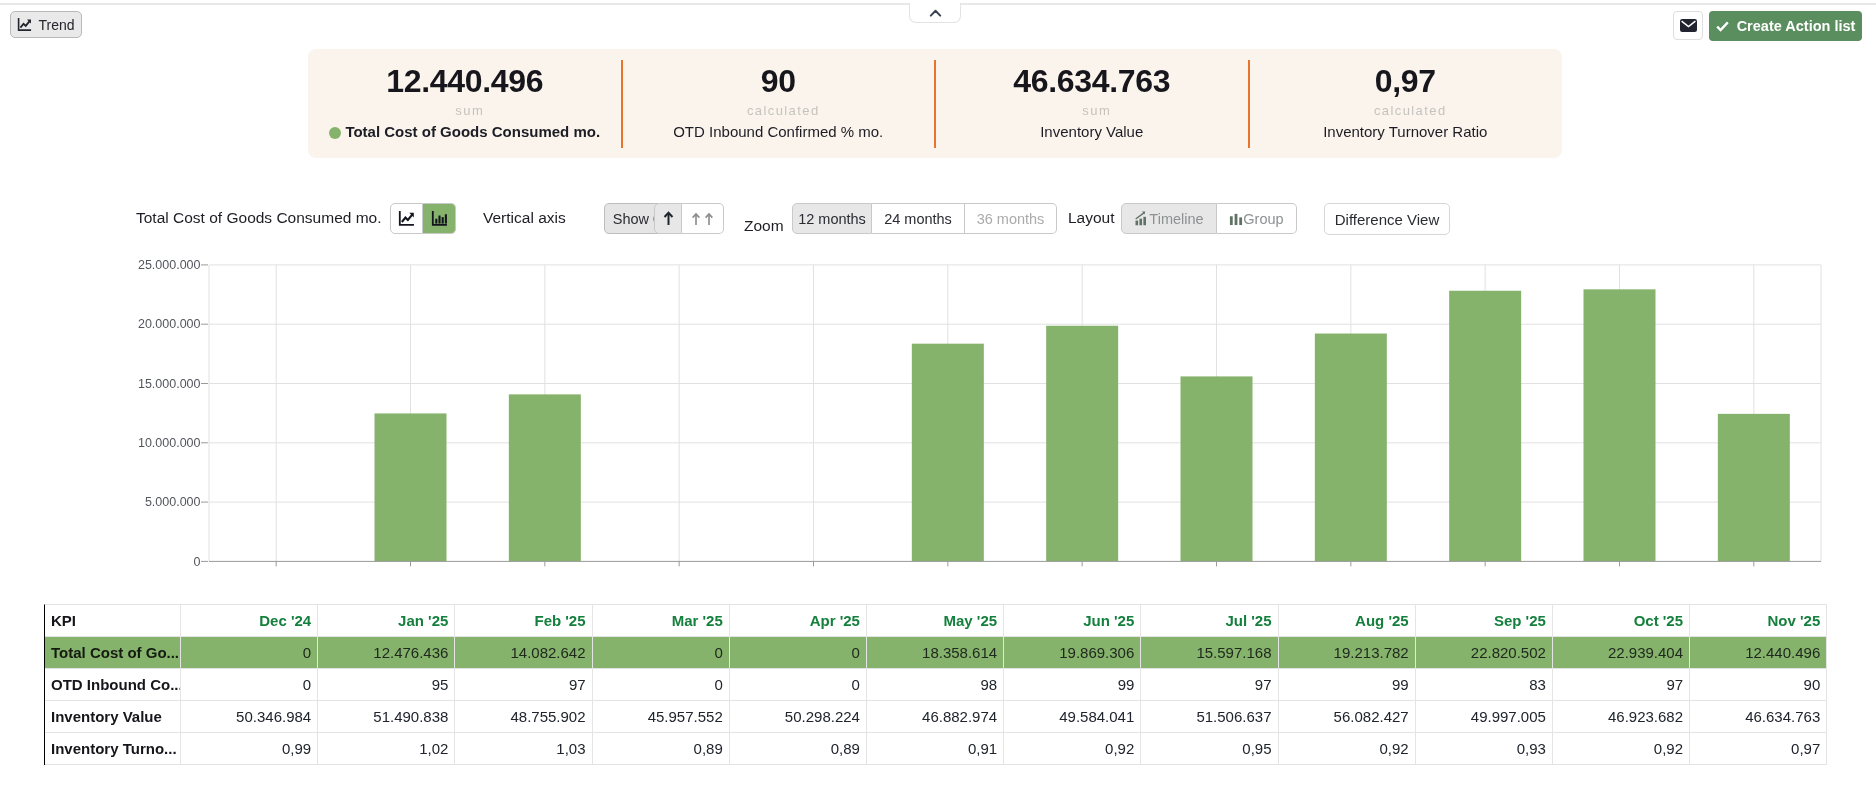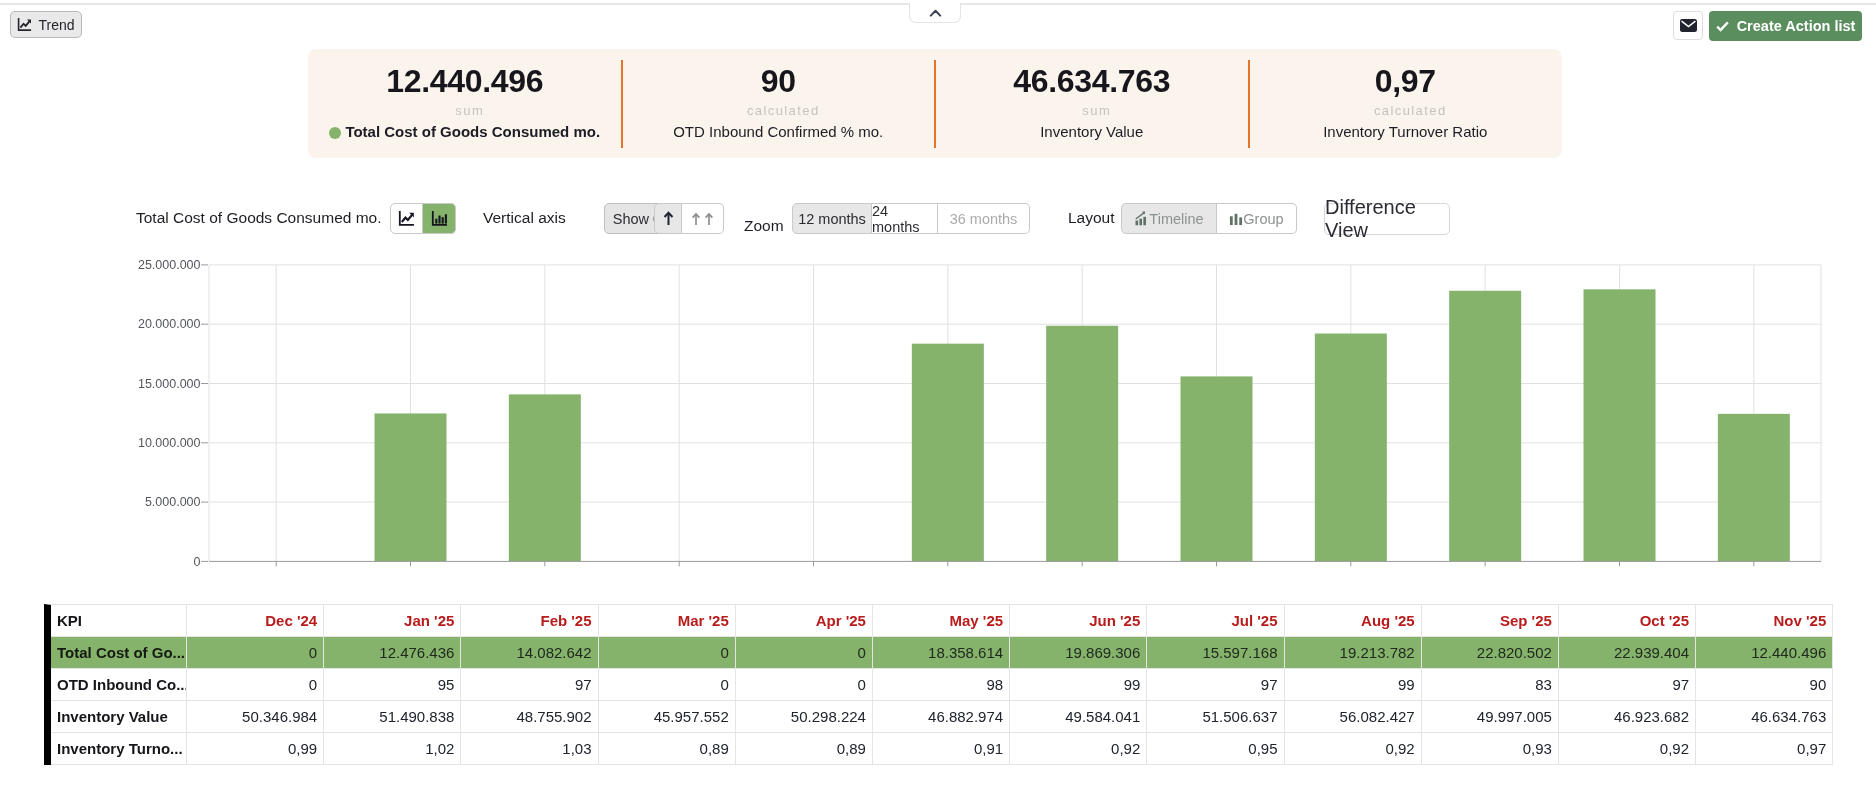--- a/index.html
+++ b/index.html
@@ -32,23 +32,23 @@
 .grp .g:first-child { border-left:1px solid #c9c9c9; border-radius:5px 0 0 5px; }
 .grp .g:last-child { border-radius:0 5px 5px 0; }
 .grp .g.green { background:#86b36b; border-color:#c9c9c9; }
 .grp .g.gsel { background:#e7e7e7; }
 .grp .g.dim { color:#ababab; }
 .grp .g.icotext { color:#8c9191; }
 
 #chart { left:0; top:255px; }
 
 #tblwrap { left:44px; top:604px; }
-#tbl { display:grid; grid-template-columns:136px repeat(12, 137.2px); border-top:1px solid #e4e4e4; border-left:7px solid #000000; }
+#tbl { display:grid; grid-template-columns:136px repeat(12, 137.2px); border-top:1px solid #e4e4e4; border-left:1px solid #000000; }
 #tbl .cell { border-right:1px solid #e4e4e4; border-bottom:1px solid #e4e4e4; height:32px; line-height:31px; font-size:15px; padding:0 6px; white-space:nowrap; overflow:hidden; text-align:right; color:#20242c; }
-#tbl .hd { font-weight:bold; color:#b91c1c; }
+#tbl .hd { font-weight:bold; color:#15803d; }
 #tbl .c1 { text-align:left; font-weight:bold; color:#15151b; }
 #tbl .grn { background:#86b36b; color:#20291e; }
 #tbl .grn.c1 { color:#141a12; }
 </style>
 </head>
 <body>
 <div class="abs" id="tl1"></div>
 <div class="abs" id="tl2"></div>
 <div class="abs" id="notch">
   <svg width="13" height="8" viewBox="0 0 13 8">
@@ -139,21 +139,21 @@
       </svg>
     <svg width="10" height="14" viewBox="0 0 11 15">
         <path d="M5.5 14 V2.5" stroke="#8b8b8b" stroke-width="1.8" fill="none"></path>
         <path d="M1.8 6 L5.5 2 L9.2 6" stroke="#8b8b8b" stroke-width="1.8" fill="none"></path>
       </svg>
   </div>
 </div>
 <div class="abs ctl-label" style="left:744px;margin-top:8px;">Zoom</div>
 <div class="grp" style="left:792px;">
   <div class="g gsel" style="width:80px;">12 months</div>
-  <div class="g" style="width:66px;">24 months</div>
+  <div class="g" style="width:93px;">24 months</div>
   <div class="g dim" style="width:92px;">36 months</div>
 </div>
 <div class="abs ctl-label" style="left:1068px;">Layout</div>
 <div class="grp" style="left:1121px;">
   <div class="g gsel icotext" style="width:96px;">
     <svg width="15" height="15" viewBox="0 0 16 16">
         <rect x="1.6" y="10.2" width="2.8" height="5" fill="#5f7265"></rect>
         <rect x="5.8" y="8.2" width="2.8" height="7" fill="#5f7265"></rect>
         <rect x="10" y="6.2" width="2.8" height="9" fill="#5f7265"></rect>
         <path d="M1.8 8.6 L10.6 2" stroke="#5f7265" stroke-width="1.4" fill="none"></path>
@@ -163,21 +163,21 @@
   </div>
   <div class="g icotext" style="width:80px;">
     <svg width="14" height="15" viewBox="0 0 15 16">
         <rect x="1" y="5.6" width="3" height="9.4" fill="#5f7265"></rect>
         <rect x="6" y="3" width="3" height="12" fill="#5f7265"></rect>
         <rect x="11" y="6.8" width="3" height="8.2" fill="#5f7265"></rect>
       </svg>
     <span>Group</span>
   </div>
 </div>
-<div class="btn" style="left:1324px; width:126px; height:32px; font-size:20px;">Difference View</div>
+<div class="btn" style="left:1324px; width:126px; height:32px; font-size:15px;">Difference View</div>
 
 <svg class="abs" id="chart" width="1876" height="320" viewBox="0 0 1876 320">
     <line x1="201" y1="306.4" x2="208" y2="306.4" stroke="#9a9a9a" stroke-width="1"></line>
     <text x="200.5" y="310.59999999999997" text-anchor="end" font-size="12.5" fill="#54565d">0</text>
     <line x1="209" y1="247.09999999999997" x2="1821" y2="247.09999999999997" stroke="#e1e1e1" stroke-width="1"></line>
     <line x1="201" y1="247.09999999999997" x2="208" y2="247.09999999999997" stroke="#9a9a9a" stroke-width="1"></line>
     <text x="200.5" y="251.29999999999995" text-anchor="end" font-size="12.5" fill="#54565d">5.000.000</text>
     <line x1="209" y1="187.79999999999998" x2="1821" y2="187.79999999999998" stroke="#e1e1e1" stroke-width="1"></line>
     <line x1="201" y1="187.79999999999998" x2="208" y2="187.79999999999998" stroke="#9a9a9a" stroke-width="1"></line>
     <text x="200.5" y="191.99999999999997" text-anchor="end" font-size="12.5" fill="#54565d">10.000.000</text>

